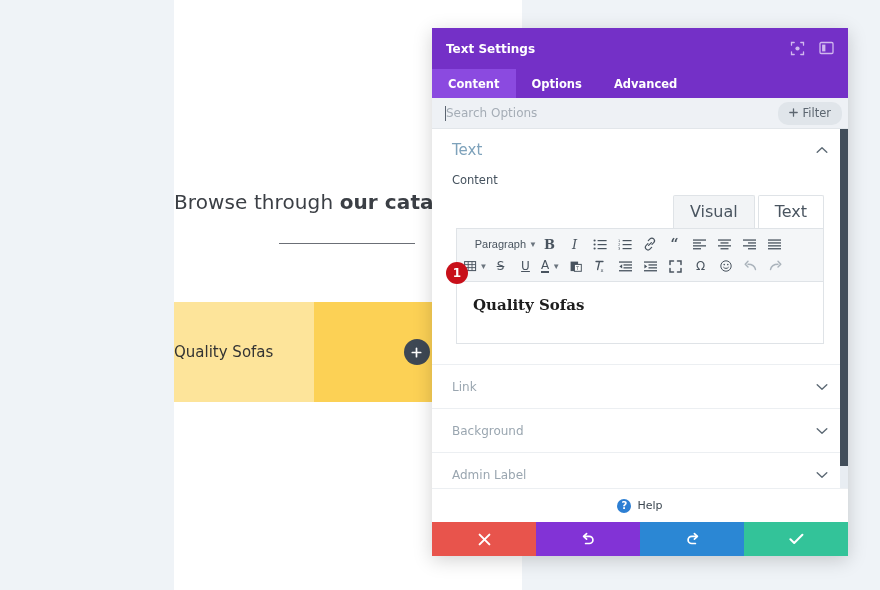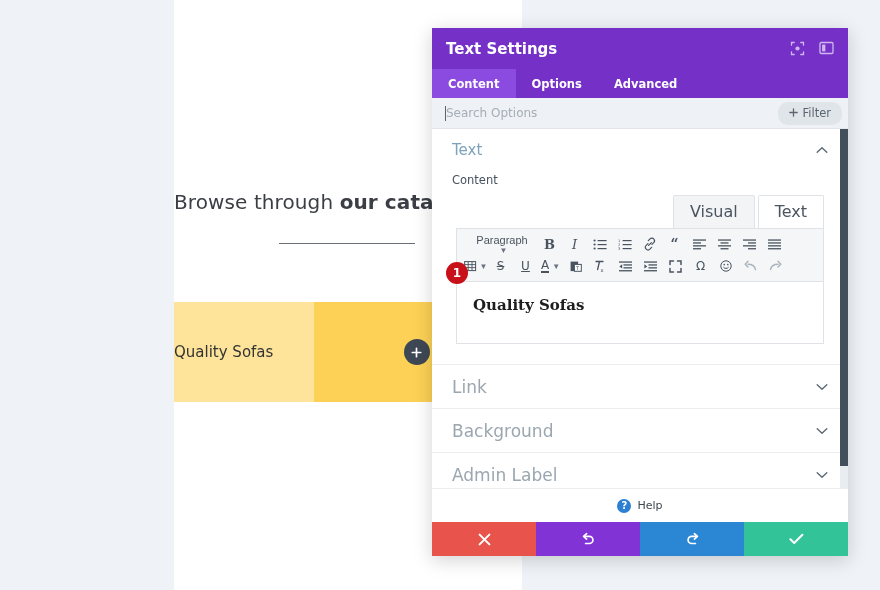--- a/index.html
+++ b/index.html
@@ -58,21 +58,21 @@
     box-shadow: 0 4px 18px rgba(0,0,0,.18);
     display: flex; flex-direction: column;
     overflow: hidden;
   }
   .modal-header {
     height: 41px; background: #6f2dbd; background: #7430c7;
     display: flex; align-items: center; padding: 0 14px;
     flex: 0 0 auto;
   }
   .modal-title {
-    color: #ffffff; font-size: 15px; font-weight: 700;
+    color: #ffffff; font-size: 12px; font-weight: 700;
     font-family: "DejaVu Sans", sans-serif;
   }
   .header-icons { margin-left: auto; display: flex; gap: 14px; align-items: center; }
   .hicon { width: 15px; height: 15px; opacity: .82; display:block; }
 
   .tabs {
     height: 29px; background: #7430c7; display: flex; flex: 0 0 auto;
   }
   .tab {
     height: 100%; display: flex; align-items: center; justify-content: center;
@@ -142,21 +142,21 @@
 
   .toolbar {
     border: 1px solid #dfe3e7; background: #f4f6f8;
     padding: 4px 6px 4px 6px;
   }
   .tbrow { display: flex; align-items: center; height: 22px; gap: 0; }
   .tbtn {
     min-width: 25px; height: 21px; display: flex; align-items: center;
     justify-content: center; color: #49545f; font-size: 12px;
   }
-  .tbtn.wide { min-width: 74px; justify-content: flex-end; padding-left: 4px; font-size: 11px; flex-direction: column; }
+  .tbtn.wide { min-width: 74px; justify-content: flex-end; padding-left: 4px; font-size: 11px; }
   .tbtn svg { display: block; }
   .tbtn.dim { color: #aab3bb; }
   .caret-sm { font-size: 8px; margin-left: 3px; color: #6a747e; }
 
   .editor-area {
     border: 1px solid #dfe3e7; border-top: none; background: #fff;
     height: 62px; padding: 14px 16px 0 16px; position: relative;
   }
   .editor-text {
     font-family: "DejaVu Serif", serif; font-weight: 700;
@@ -171,21 +171,21 @@
     font-size: 12px; font-weight: 700;
     font-family: "DejaVu Sans", sans-serif;
     z-index: 40;
   }
 
   .acc-row {
     height: 44px; display: flex; align-items: center;
     padding: 0 20px; border-top: 1px solid #eceff2;
   }
   .acc-row .label {
-    font-size: 17px; color: #9aa6b0; font-family: "DejaVu Sans", sans-serif;
+    font-size: 12px; color: #9aa6b0; font-family: "DejaVu Sans", sans-serif;
   }
   .acc-row .chev { margin-left: auto; color: #5d6a75; font-size: 11px; }
 
   .help-row {
     height: 34px; display: flex; align-items: center; justify-content: center;
     gap: 6px; border-top: 1px solid #eceff2; background: #fff; flex: 0 0 auto;
   }
   .help-icon {
     width: 14px; height: 14px; border-radius: 50%; background: #2d7fd3;
     color: #fff; font-size: 10px; font-weight: 700;

